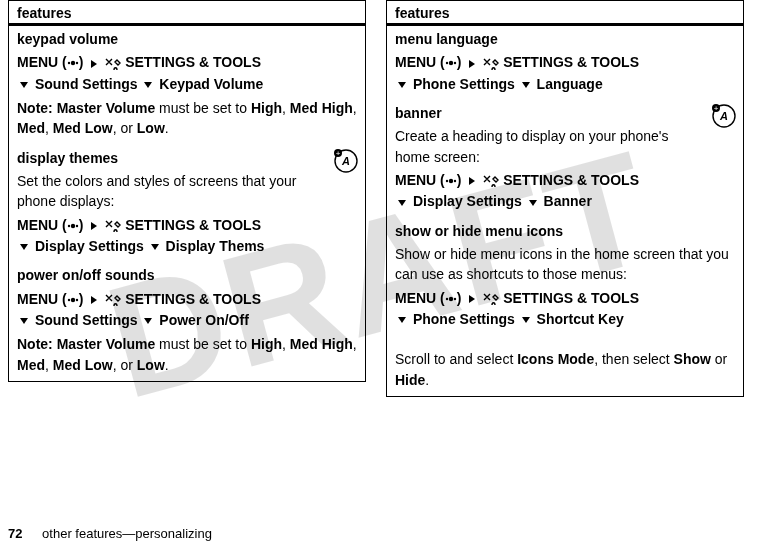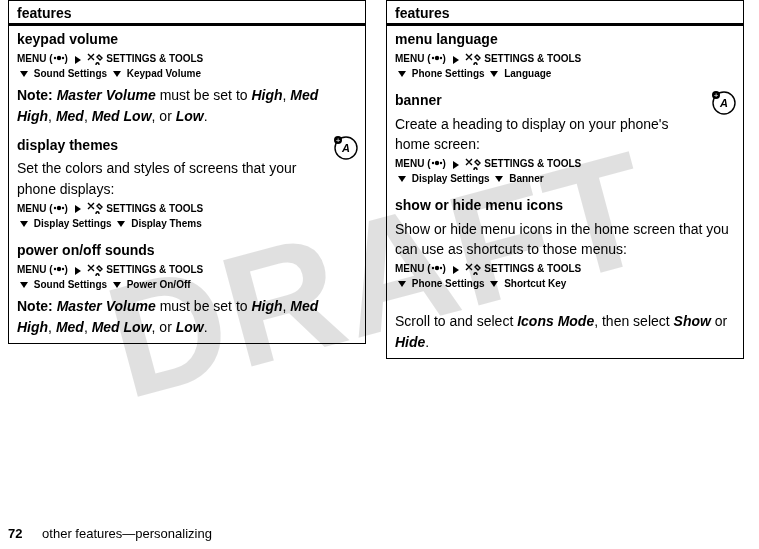--- a/index.html
+++ b/index.html
@@ -62,24 +62,24 @@
     vertical-align: top;
     position: relative;
   }
   table.feat td:first-child { border-top: none; }
   .sub {
     font-weight: bold;
     font-size: 14px;
     margin-bottom: 3px;
     display: block;
   }
-  .cond { font-family: Arial Narrow, Arial, sans-serif; font-stretch: condensed; font-weight: bold; font-style: italic; }
+  .cond { font-family: Arial Narrow, Arial, sans-serif; font-stretch: condensed; font-weight: bold; }
   .desc { font-size: 14px; }
   .note-label { font-weight: bold; font-family: Arial Narrow, Arial, sans-serif; font-stretch: condensed; text-align: right; }
-  .menu-line { font-family: Arial Narrow, Arial, sans-serif; font-stretch: condensed; font-weight: bold; font-size: 10px; }
+  .menu-line { font-family: Arial Narrow, Arial, sans-serif; font-stretch: condensed; font-weight: bold; font-size: 14px; }
   .dot-icon, .tri-right, .tri-down, .tools-icon {
     display: inline-block;
     vertical-align: middle;
   }
   .tri-right {
     width: 0; height: 0;
     border-top: 4px solid transparent;
     border-bottom: 4px solid transparent;
     border-left: 6px solid #000;
     margin: 0 4px;

